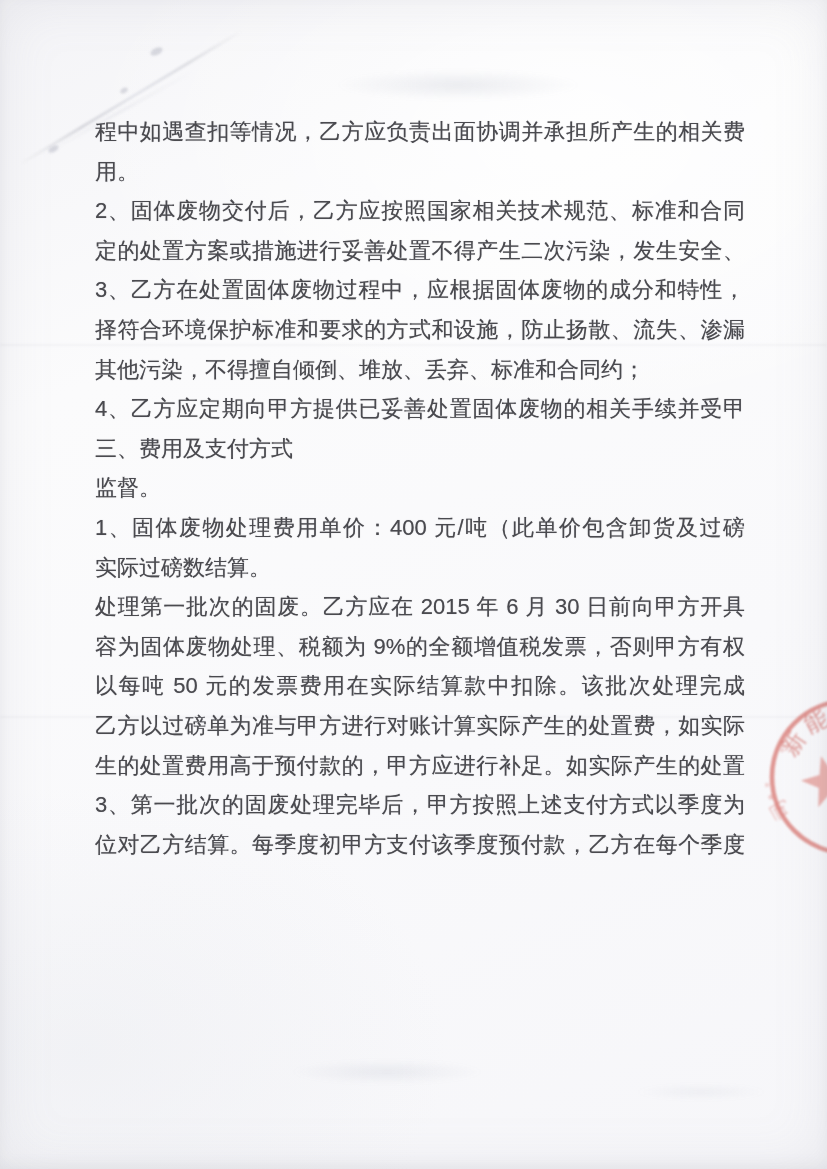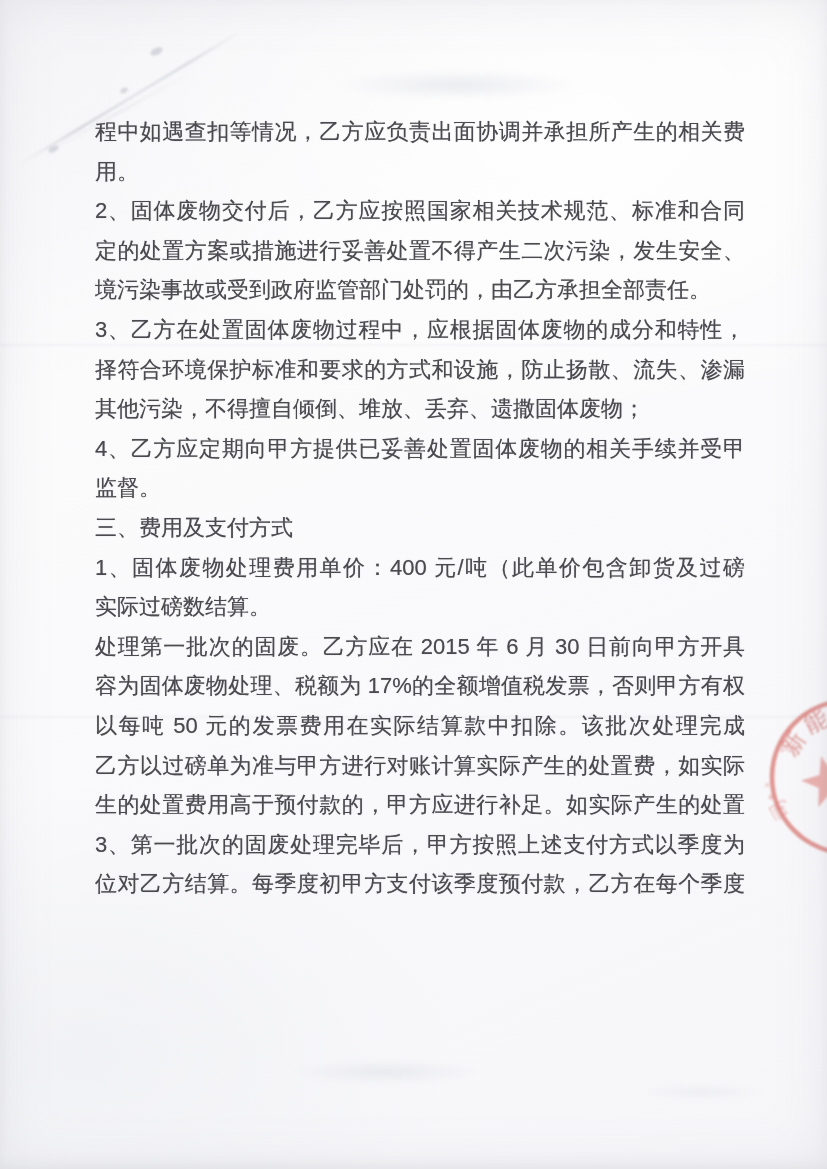--- a/index.html
+++ b/index.html
@@ -94,31 +94,30 @@
   <div class="smudge bottom2"></div>
 
   <div class="fold f1"></div>
   <div class="fold f2"></div>
 
   <div class="doc">
     <div class="ln j">程中如遇查扣等情况，乙方应负责出面协调并承担所产生的相关费</div>
     <div class="ln">用。</div>
     <div class="ln j">2、固体废物交付后，乙方应按照国家相关技术规范、标准和合同约</div>
     <div class="ln j">定的处置方案或措施进行妥善处置不得产生二次污染，发生安全、环</div>
-    <div class="ln">境污染事故或受到政府监管部门处罚的，由乙方承担全部责任。</div>
     <div class="ln j">3、乙方在处置固体废物过程中，应根据固体废物的成分和特性，选</div>
     <div class="ln j">择符合环境保护标准和要求的方式和设施，防止扬散、流失、渗漏和</div>
-    <div class="ln">其他污染，不得擅自倾倒、堆放、丢弃、遗撒固体废物；</div>
+    <div class="ln">其他污染，不得擅自倾倒、堆放、丢弃、标准和合同约；</div>
     <div class="ln j">4、乙方应定期向甲方提供已妥善处置固体废物的相关手续并受甲方</div>
+    <div class="ln">三、费用及支付方式</div>
     <div class="ln">监督。</div>
-    <div class="ln">三、费用及支付方式</div>
     <div class="ln j">1、固体废物处理费用单价：400 元/吨（此单价包含卸货及过磅费）；</div>
     <div class="ln">实际过磅数结算。</div>
     <div class="ln j">处理第一批次的固废。乙方应在 2015 年 6 月 30 日前向甲方开具内</div>
-    <div class="ln j">容为固体废物处理、税额为 17%的全额增值税发票，否则甲方有权</div>
+    <div class="ln j">容为固体废物处理、税额为 9%的全额增值税发票，否则甲方有权</div>
     <div class="ln j">以每吨 50 元的发票费用在实际结算款中扣除。该批次处理完成后，</div>
     <div class="ln j">乙方以过磅单为准与甲方进行对账计算实际产生的处置费，如实际产</div>
     <div class="ln j">生的处置费用高于预付款的，甲方应进行补足。如实际产生的处置费</div>
     <div class="ln j">3、第一批次的固废处理完毕后，甲方按照上述支付方式以季度为单</div>
     <div class="ln j">位对乙方结算。每季度初甲方支付该季度预付款，乙方在每个季度末</div>
   </div>
 
   <svg class="stamp" viewBox="0 0 120 250" xmlns="http://www.w3.org/2000/svg">
     <defs>
       <filter id="sblur" x="-20%" y="-20%" width="140%" height="140%">

